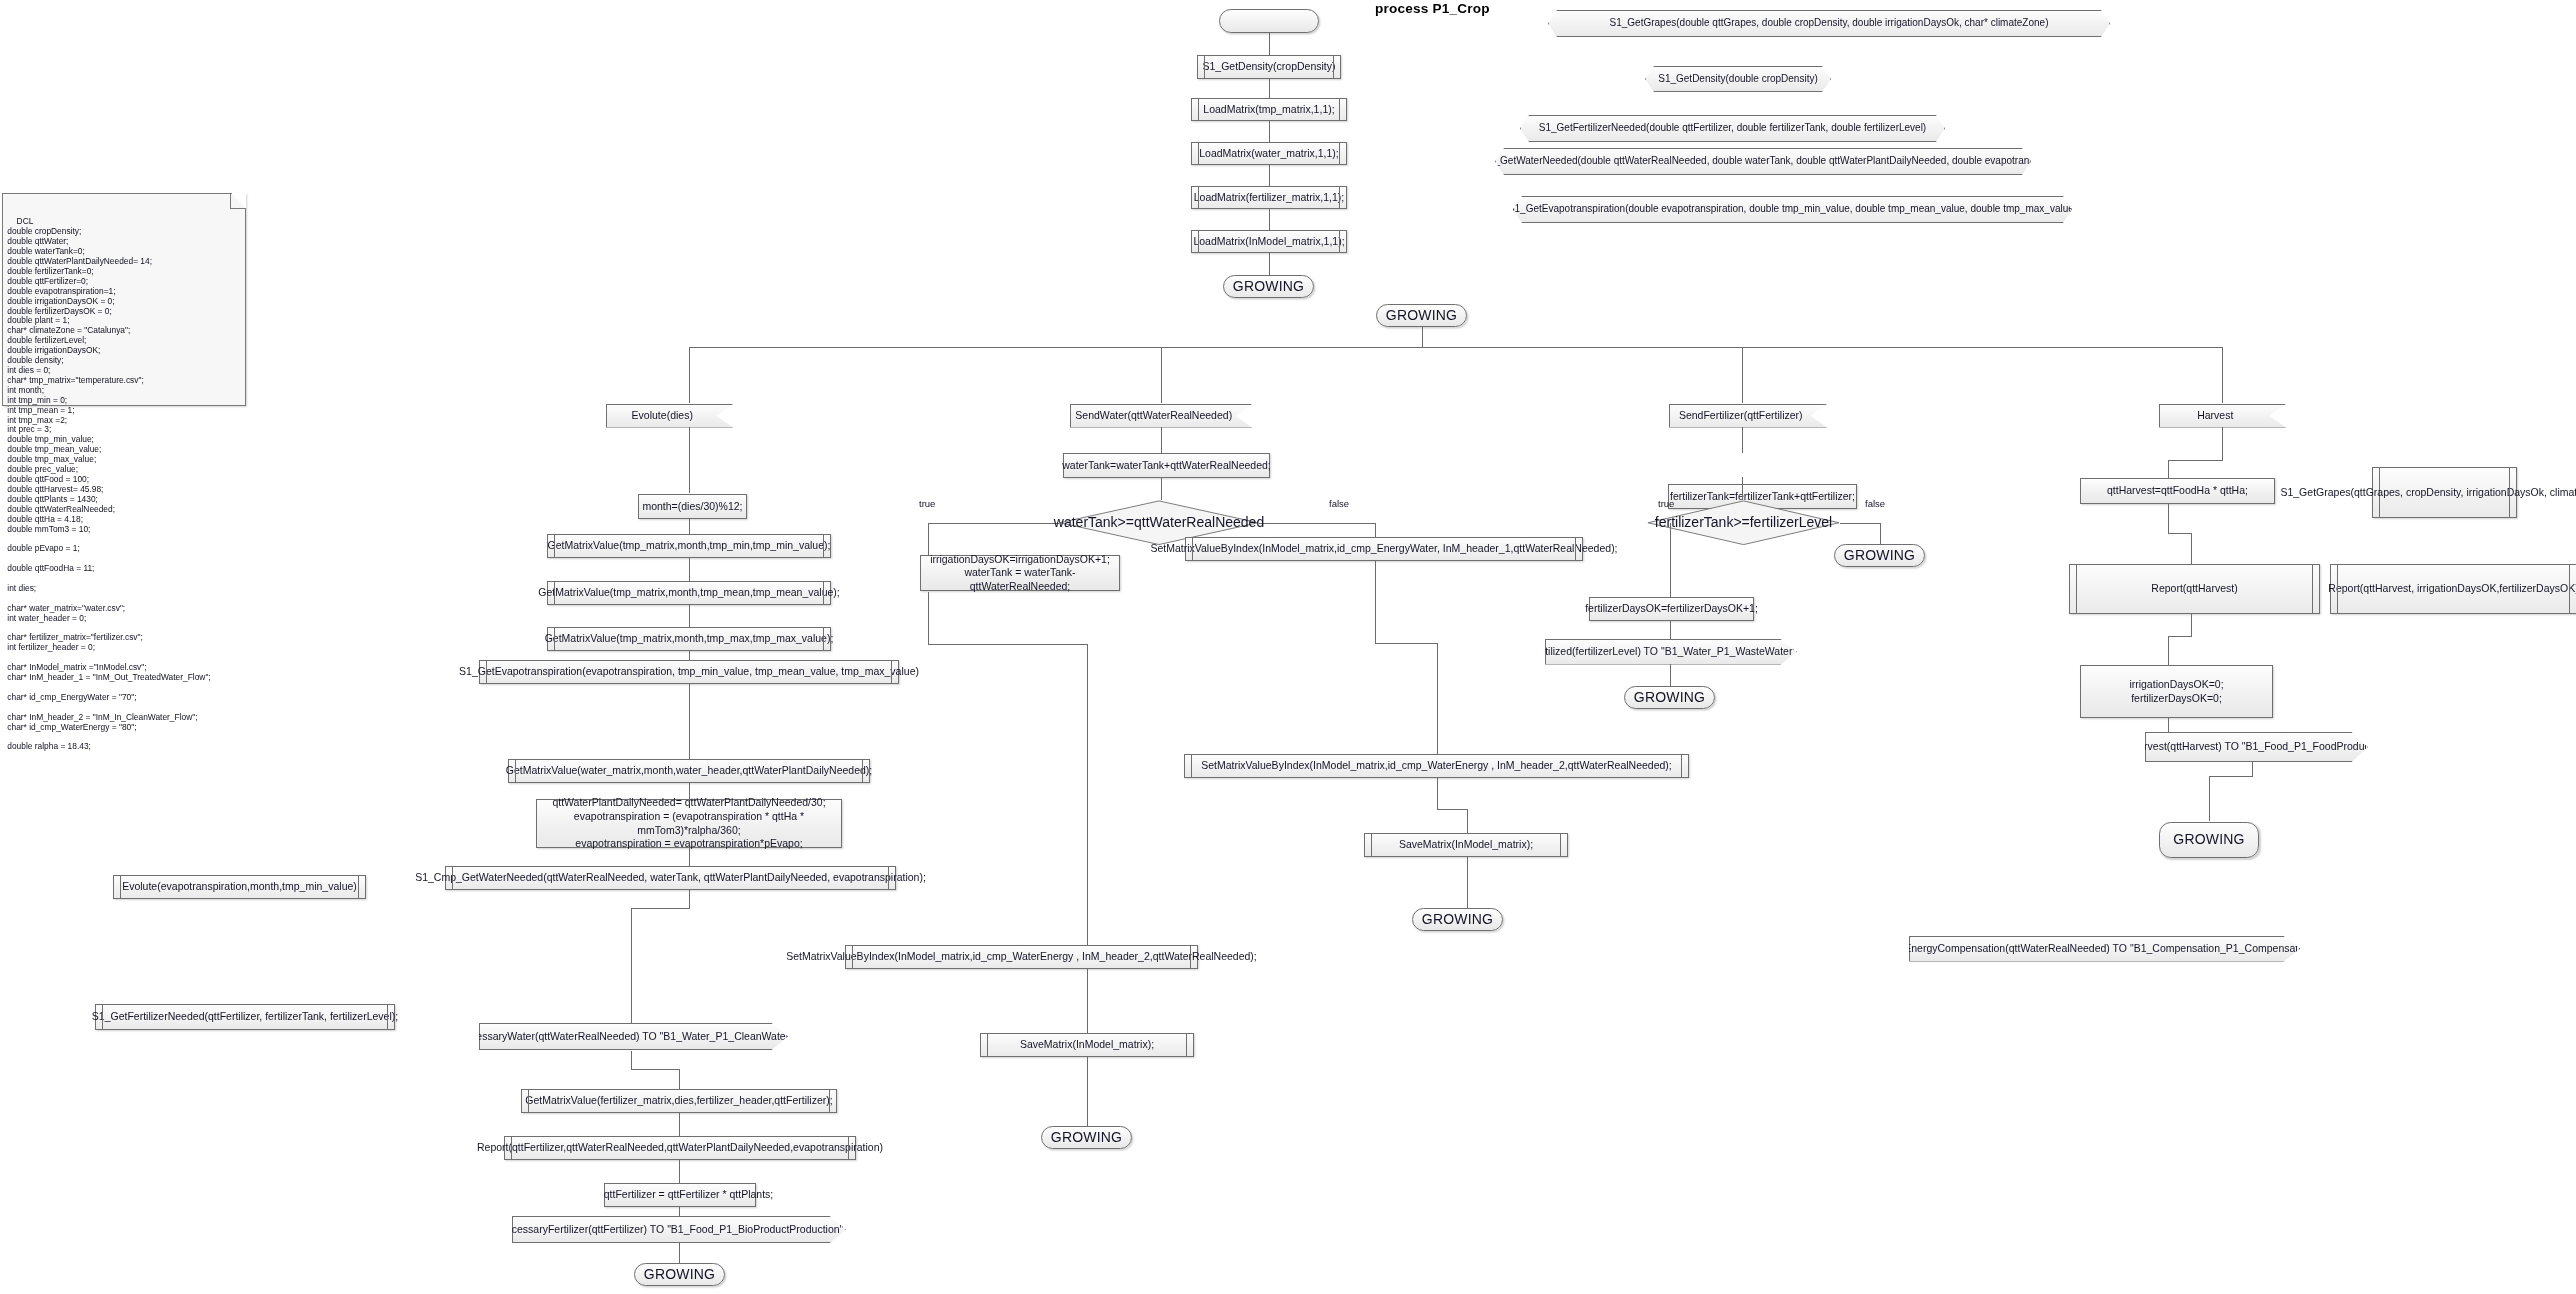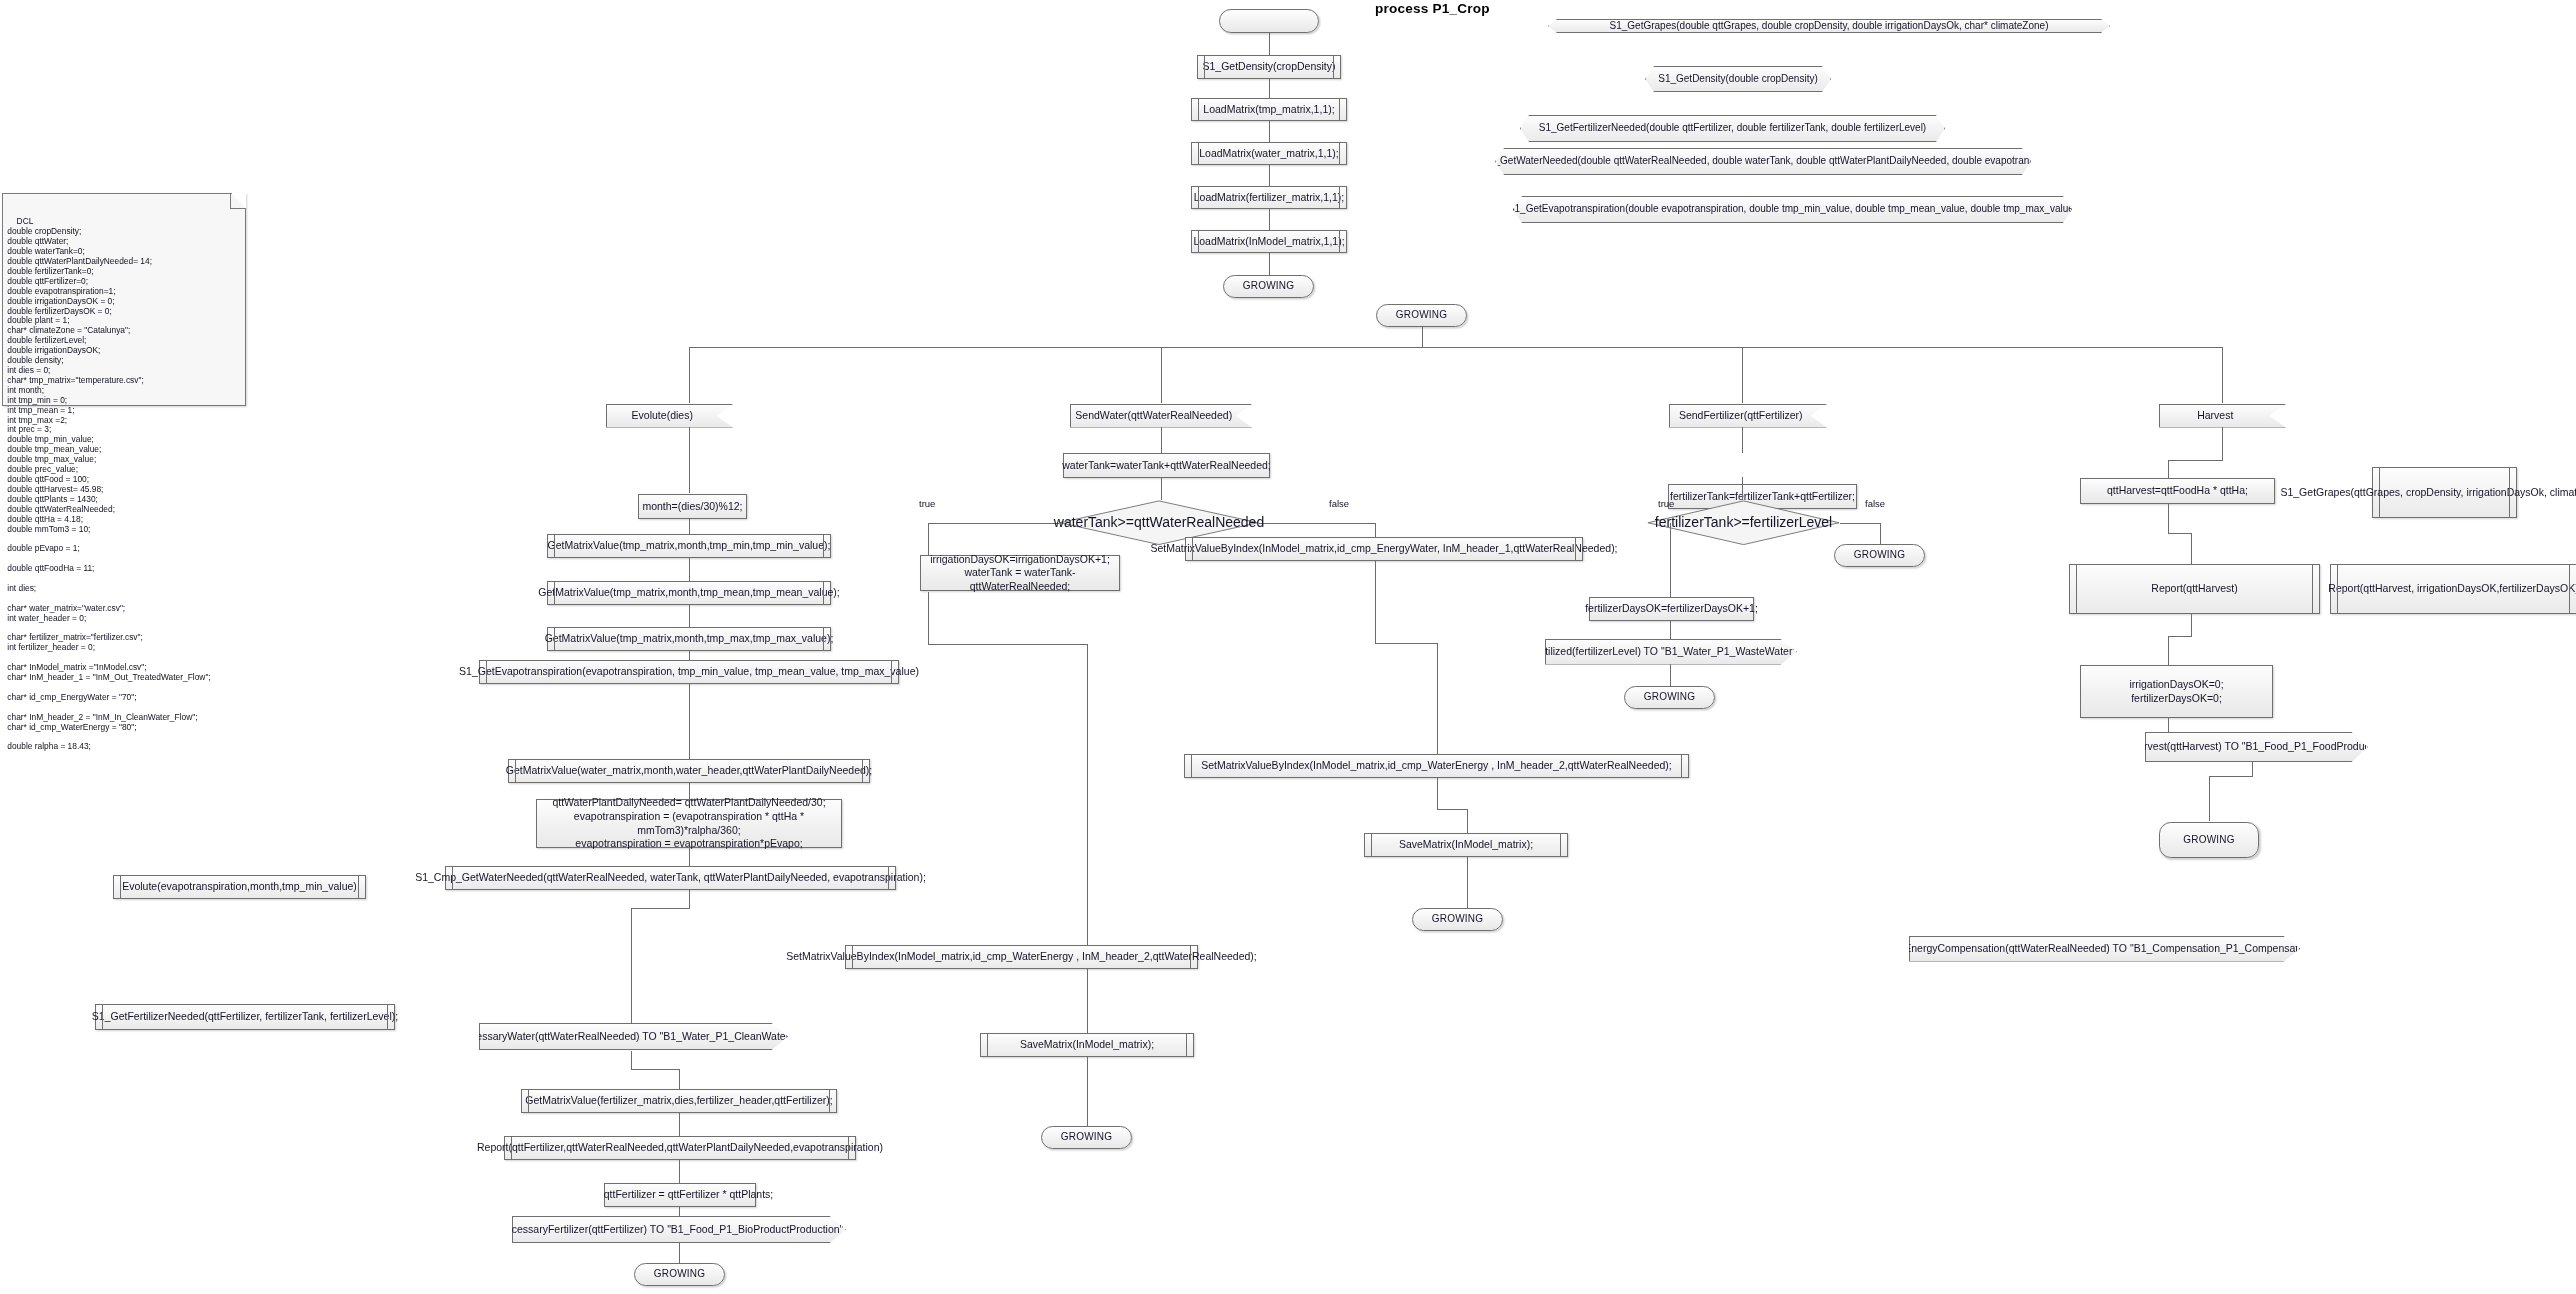--- a/index.html
+++ b/index.html
@@ -54,21 +54,21 @@
   }
   .call::before{left:6.4px;}
   .call::after{right:6.4px;}
 
   
   .state{
     border:0.9px solid #6f6f6f;
     border-radius:11.8px;
     background:linear-gradient(180deg,#fefefe 0%,#f3f3f3 50%,#e8e8e8 100%);
     box-shadow:1.4px 1.4px 1.8px rgba(0,0,0,.18);
-    font-size:10px;
+    font-size:14px;
     letter-spacing:0.2px;
   }
 
   
   .recv{
     border:0.9px solid #6f6f6f;
     background:linear-gradient(180deg,#fdfdfd 0%,#f2f2f2 55%,#e9e9e9 100%);
     box-shadow:1.4px 1.4px 1.8px rgba(0,0,0,.18);
     clip-path:polygon(0 0, 100% 0, calc(100% - 16.4px) 50%, 100% 100%, 0 100%);
     padding-right:14.5px;
@@ -218,21 +218,21 @@
 char* InM_header_1 = "InM_Out_TreatedWater_Flow";
 
 char* id_cmp_EnergyWater = "70";
 
 char* InM_header_2 = "InM_In_CleanWater_Flow";
 char* id_cmp_WaterEnergy = "80";
 
 double ralpha = 18.43;</span>
   </div>
 
-  <div class="node iface" style="left:1548px;top:19px;width:562px;height:14px;">S1_GetGrapes(double qttGrapes, double cropDensity, double irrigationDaysOk, char* climateZone)</div>
+  <div class="node iface" style="left:1548px;top:10px;width:562px;height:27px;">S1_GetGrapes(double qttGrapes, double cropDensity, double irrigationDaysOk, char* climateZone)</div>
   <div class="node iface" style="left:1645px;top:66px;width:186px;height:26px;">S1_GetDensity(double cropDensity)</div>
   <div class="node iface" style="left:1520px;top:115px;width:425px;height:27px;">S1_GetFertilizerNeeded(double qttFertilizer, double fertilizerTank, double fertilizerLevel)</div>
   <div class="node iface" style="left:1495px;top:148px;width:536px;height:27px;">S1_Cmp_GetWaterNeeded(double qttWaterRealNeeded, double waterTank, double qttWaterPlantDailyNeeded, double evapotranspiration)</div>
   <div class="node iface" style="left:1513px;top:196px;width:559px;height:27px;">S1_GetEvapotranspiration(double evapotranspiration, double tmp_min_value, double tmp_mean_value, double tmp_max_value)</div>
 
   <div class="node state" style="left:1219px;top:9px;width:100px;height:23.6px;"></div>
   <div class="edge v" style="left:1269px;top:33px;height:22px;"></div>
 
   <div class="node call" style="left:1197px;top:55px;width:144px;height:23.6px;">S1_GetDensity(cropDensity)</div>
   <div class="edge v" style="left:1269px;top:78px;height:20px;"></div>

